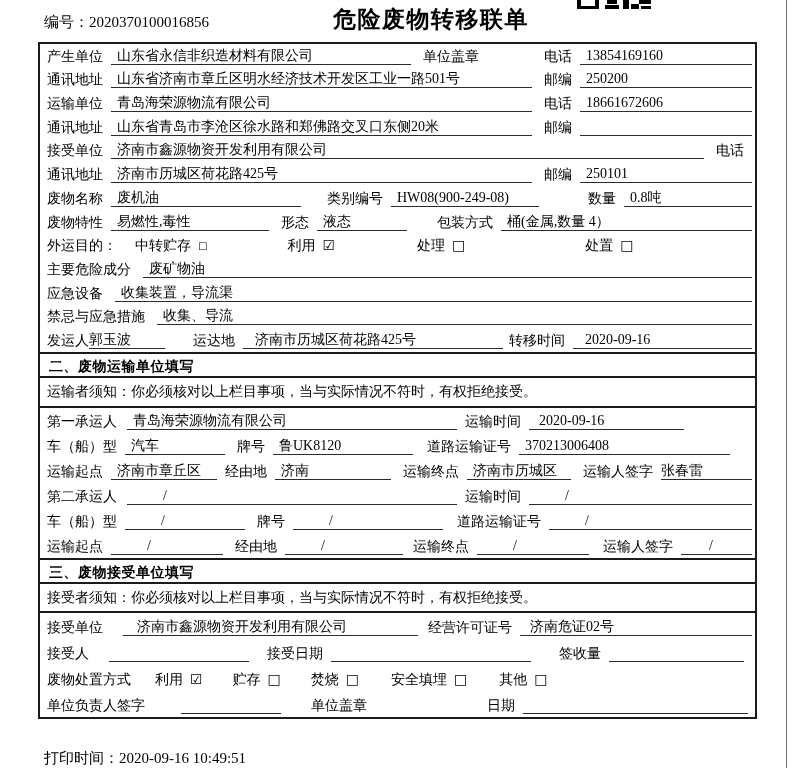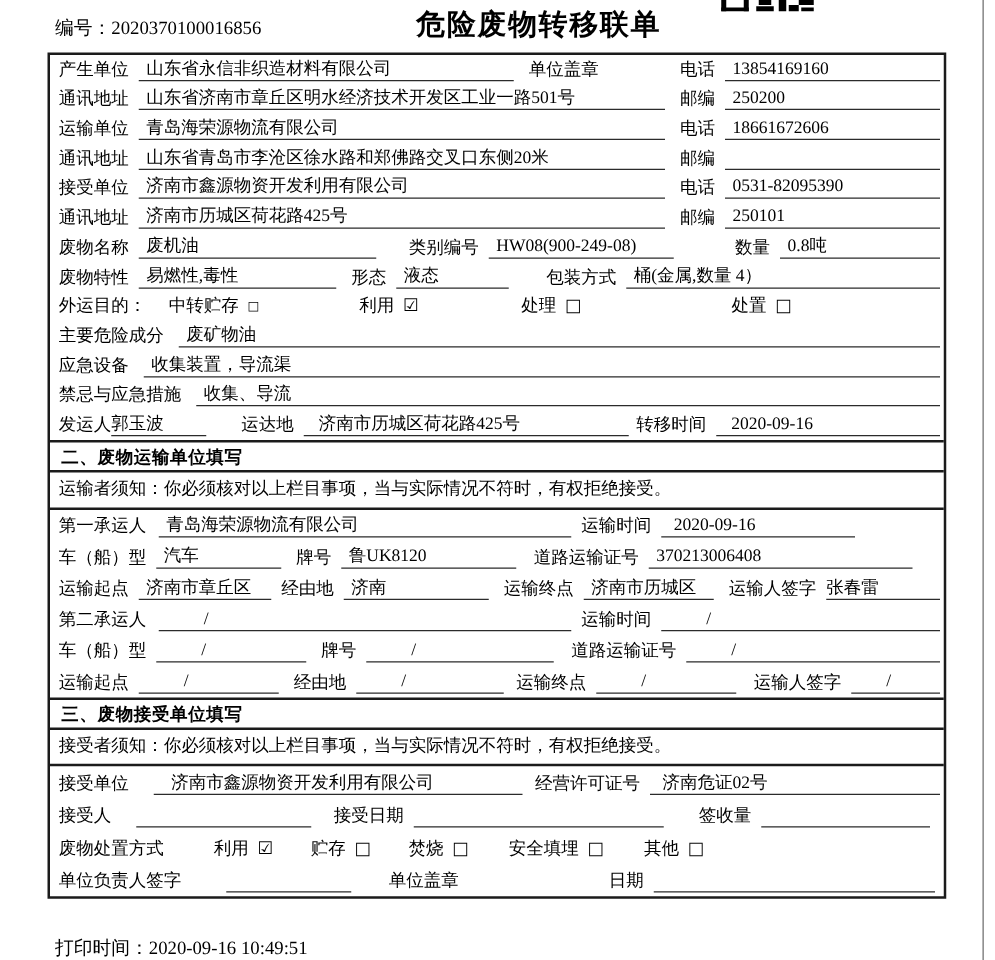--- a/index.html
+++ b/index.html
@@ -92,21 +92,20 @@
       <span class="lbl">通讯地址</span>
       <span class="uf grow">山东省青岛市李沧区徐水路和郑佛路交叉口东侧20米</span>
       <span class="lbl" style="margin-left:12px">邮编</span>
       <span class="uf" style="width:172px"></span>
     </div>
 
     <div class="row s1row">
       <span class="lbl">接受单位</span>
       <span class="uf grow">济南市鑫源物资开发利用有限公司</span>
       <span class="lbl" style="margin-left:12px">电话</span>
-      <span class="uf" style="width:172px">0531-82095390</span>
     </div>
 
     <div class="row s1row">
       <span class="lbl">通讯地址</span>
       <span class="uf grow">济南市历城区荷花路425号</span>
       <span class="lbl" style="margin-left:12px">邮编</span>
       <span class="uf" style="width:172px">250101</span>
     </div>
 
     <div class="row s1row">
@@ -237,21 +236,21 @@
       <span class="lbl" style="margin-right:20px">接受人</span>
       <span class="uf" style="width:140px"></span>
       <span class="lbl" style="margin-left:18px">接受日期</span>
       <span class="uf" style="width:200px"></span>
       <span class="lbl" style="margin-left:28px">签收量</span>
       <span class="uf" style="width:135px"></span>
       <span style="flex:0 0 12px"></span>
     </div>
 
     <div class="row s3row">
-      <span class="lbl" style="margin-right:16px">废物处置方式</span>
+      <span class="lbl" style="margin-right:0">废物处置方式</span>
       <span class="opt" style="margin-left:24px"><span>利用</span><span class="cb">☑</span></span>
       <span class="opt" style="margin-left:30px"><span>贮存</span><span class="cb">□</span></span>
       <span class="opt" style="margin-left:30px"><span>焚烧</span><span class="cb">□</span></span>
       <span class="opt" style="margin-left:32px"><span>安全填埋</span><span class="cb">□</span></span>
       <span class="opt" style="margin-left:32px"><span>其他</span><span class="cb">□</span></span>
     </div>
 
     <div class="row s3row">
       <span class="lbl" style="margin-right:0">单位负责人签字</span>
       <span class="uf" style="width:100px;margin-left:36px"></span>

